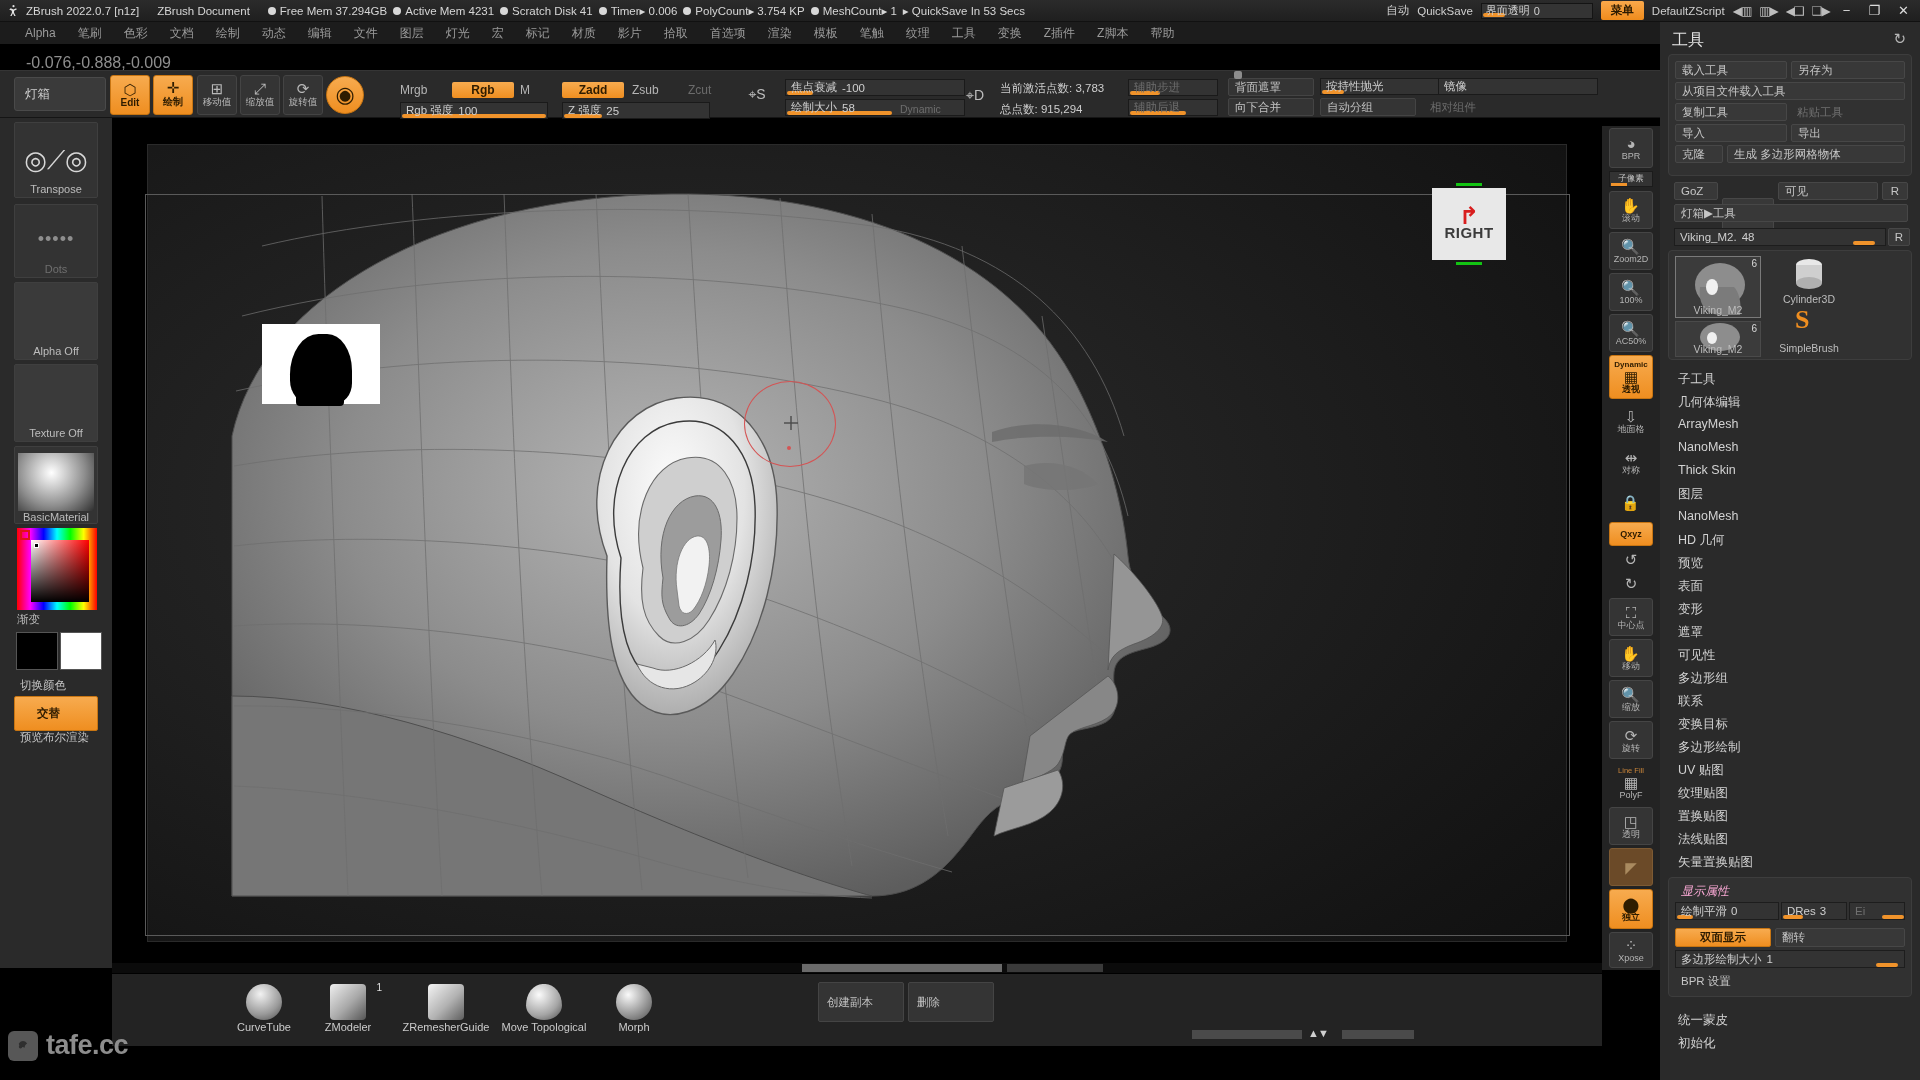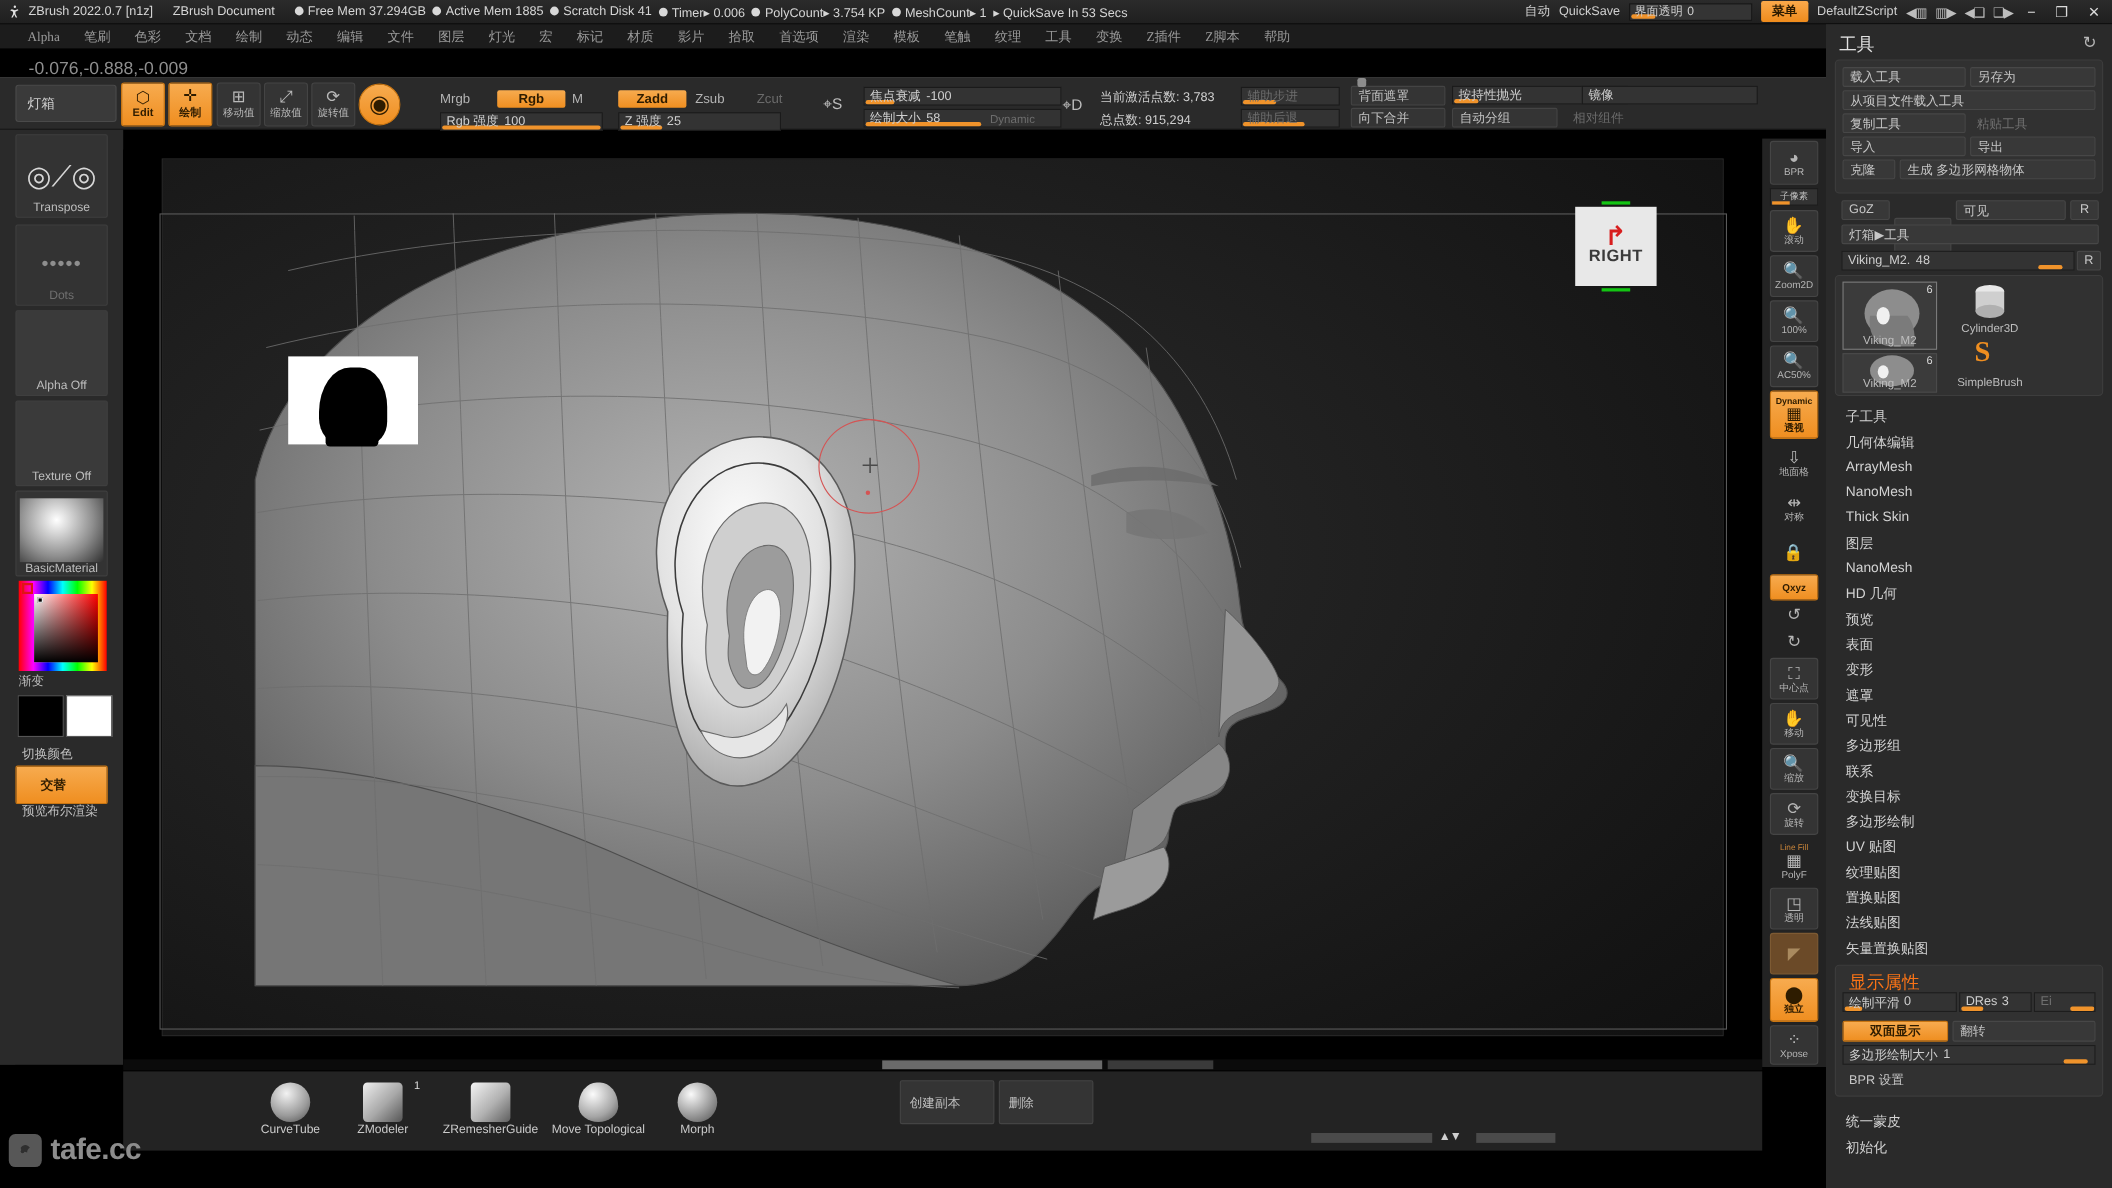--- a/index.html
+++ b/index.html
@@ -36,21 +36,21 @@
   .tb-plain { font-size: 11.5px; color:#cfcfcf; }
   .tb-icn { font-size: 12px; color: #bdbdbd; letter-spacing:-1px;}
   .wbtn { font-size: 13px; color:#dcdcdc; padding: 0 5px; cursor:default;}
 
   
   .menubar {
     position:absolute; left:0; top:22px; width:1920px; height:22px;
     background:#1c1c1c; display:flex; align-items:center; gap:0px;
     font-size:12px; color:#9a9a9a; padding-left: 14px;
   }
-  .menubar span { padding: 0 11px; white-space:nowrap;font-family:Liberation Serif, serif; }
+  .menubar span { padding: 0 11px; white-space:nowrap; }
 
   
   .coord { position:absolute; left:26px; top:54px; font-size:16px; color:#8e8e8e; }
 
   
   .topshelf {
     position:absolute; left:0; top:70px; width:1920px; height:48px;
     background:#2a2a2a; border-top:1px solid #353535; border-bottom:1px solid #151515;
   }
   .lightbox-btn {
@@ -233,21 +233,21 @@
     <span class="tb-logo">
       <svg width="13" height="13" viewBox="0 0 24 24">
           <path d="M12 2a2 2 0 110 4 2 2 0 010-4zM7 8l5 2 5-2 1 2-5 2.5V16l3 6h-2.5L11 17l-2.5 5H6l3-6v-3.5L4 10z" fill="#e2e2e2"></path>
         </svg>
     </span>
     <span class="tb-item">ZBrush 2022.0.7 [n1z]</span>
     <span class="tb-sep"></span>
     <span class="tb-item">ZBrush Document</span>
     <span class="tb-sep"></span>
     <span class="tb-item"><i class="tb-dot"></i><span>Free Mem 37.294GB</span></span>
-    <span class="tb-item"><i class="tb-dot"></i><span>Active Mem 1885</span></span>
+    <span class="tb-item"><i class="tb-dot"></i><span>Active Mem 4231</span></span>
     <span class="tb-item"><i class="tb-dot"></i><span>Scratch Disk 41</span></span>
     <span class="tb-item"><i class="tb-dot"></i><span>Timer▸ 0.006</span></span>
     <span class="tb-item"><i class="tb-dot"></i><span>PolyCount▸ 3.754 KP</span></span>
     <span class="tb-item"><i class="tb-dot"></i><span>MeshCount▸ 1</span></span>
     <span class="tb-item">▸ QuickSave In 53 Secs</span>
 
     <span class="tb-right">
       <span class="tb-plain">自动</span>
       <span class="tb-plain">QuickSave</span>
       <span class="tb-slider">
@@ -710,21 +710,21 @@
     <div class="sub-item" style="top:671px">联系</div>
     <div class="sub-item" style="top:694px">变换目标</div>
     <div class="sub-item" style="top:717px">多边形绘制</div>
     <div class="sub-item" style="top:740px">UV 贴图</div>
     <div class="sub-item" style="top:763px">纹理贴图</div>
     <div class="sub-item" style="top:786px">置换贴图</div>
     <div class="sub-item" style="top:809px">法线贴图</div>
     <div class="sub-item" style="top:832px">矢量置换贴图</div>
 
     <div class="rp-box" style="top:855px;height:120px;">
-      <div class="sub-item" style="left:12px;top:5px;font-size:16px;color:#f97316;">显示属性</div>
+      <div class="sub-item" style="left:12px;top:5px;font-size:12px;color:#f9a8d4;font-style:italic;">显示属性</div>
       <div class="rslide" style="left:6px;top:24px;width:104px;height:18px;">
         <i class="bar" style="left:1px;width:16px"></i>
         <span class="lbl">绘制平滑</span>
         <span class="lbl" style="margin-left:4px">0</span>
       </div>
       <div class="rslide" style="left:112px;top:24px;width:66px;height:18px;">
         <i class="bar" style="left:1px;width:20px"></i>
         <span class="lbl">DRes</span>
         <span class="lbl" style="margin-left:4px">3</span>
       </div>

